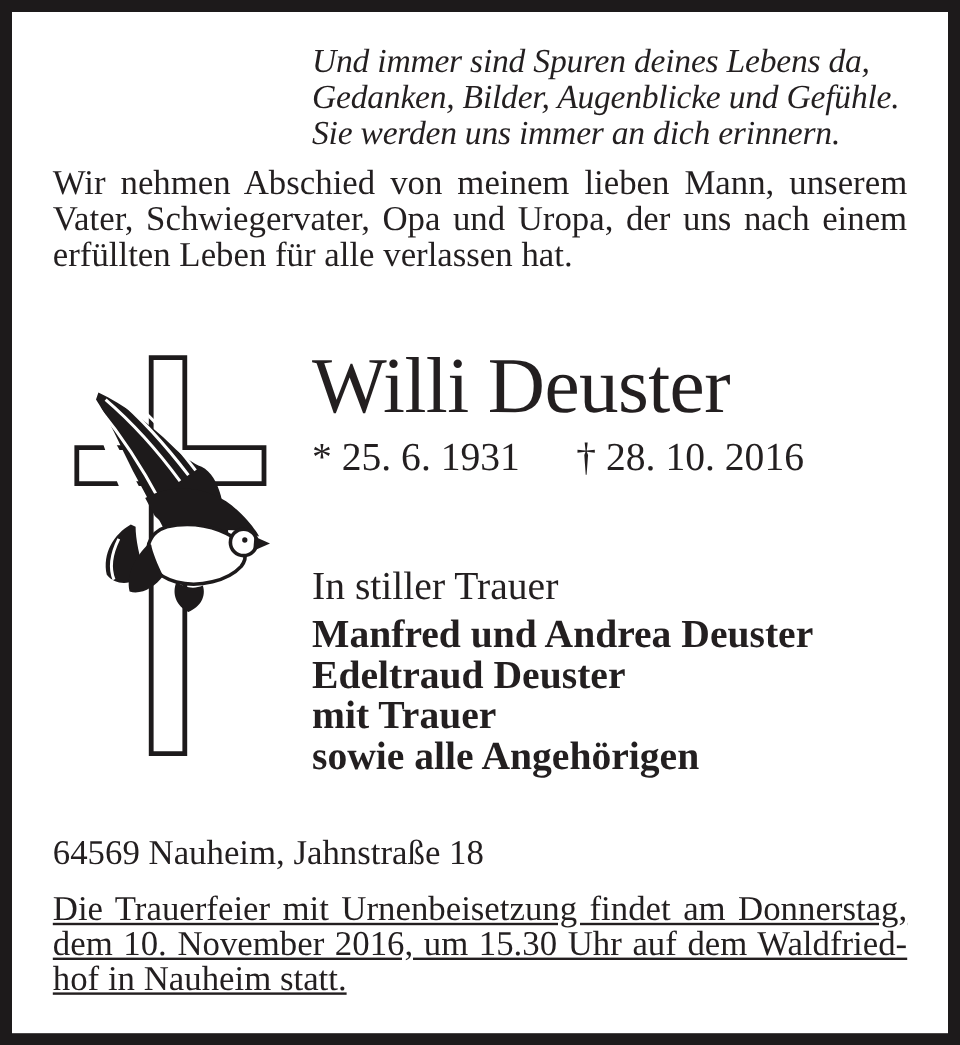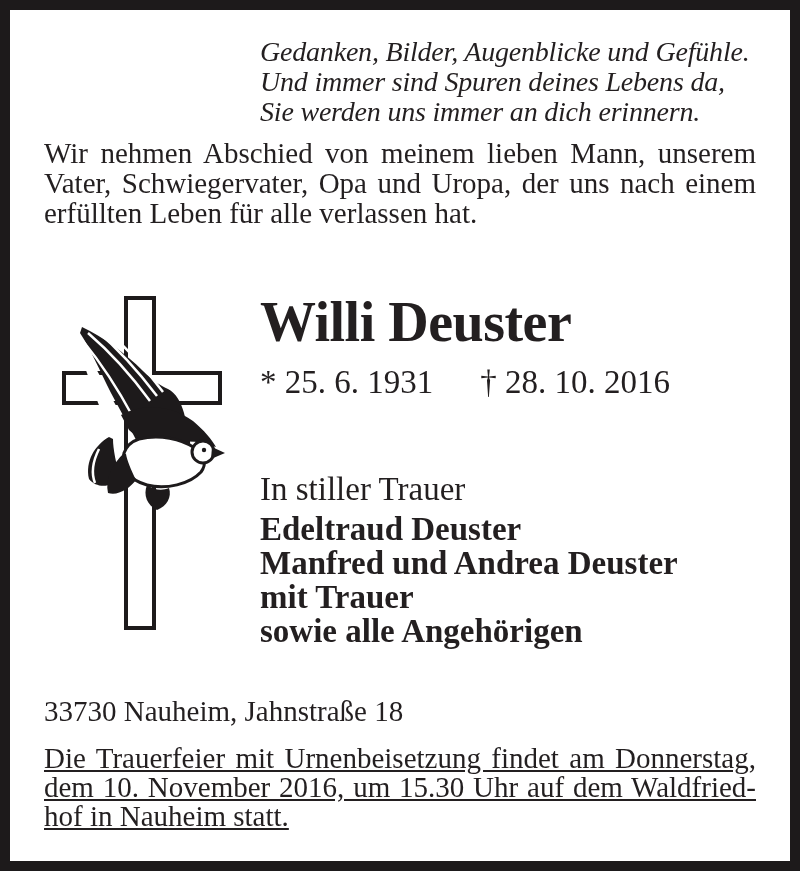--- a/index.html
+++ b/index.html
@@ -52,23 +52,23 @@
     width: 172px;
     height: 344px;
   }
   .name-block {
     position: absolute;
     left: 260px;
     top: 284px;
     width: 420px;
   }
   .deceased-name {
-    font-size: 56px;
+    font-size: 66px;
     line-height: 76px;
-    font-weight: bold;
+    font-weight: normal;
     letter-spacing: -0.5px;
     white-space: nowrap;
   }
   .dates {
     display: flex;
     justify-content: space-between;
     width: 410px;
     margin-top: 3px;
     font-size: 33px;
     line-height: 38px;
@@ -107,22 +107,22 @@
     text-decoration: underline;
   }
 </style>
 </head>
 <body>
 
 <div class="page">
   <div class="frame"></div>
 
   <div class="quote">
+    <div>Und immer sind Spuren deines Lebens da,</div>
     <div>Gedanken, Bilder, Augenblicke und Gefühle.</div>
-    <div>Und immer sind Spuren deines Lebens da,</div>
     <div>Sie werden uns immer an dich erinnern.</div>
   </div>
 
   <div class="intro">
     <div class="just">Wir nehmen Abschied von meinem lieben Mann, unserem</div>
     <div class="just">Vater, Schwiegervater, Opa und Uropa, der uns nach einem</div>
     <div>erfüllten Leben für alle verlassen hat.</div>
   </div>
 
   <div class="artwork">
@@ -155,26 +155,26 @@
   <div class="name-block">
     <div class="deceased-name">Willi Deuster</div>
     <div class="dates">
       <span>* 25. 6. 1931</span>
       <span>† 28. 10. 2016</span>
     </div>
   </div>
 
   <div class="mourners">
     <div class="mourning-heading">In stiller Trauer</div>
+    <div class="mourner-name">Manfred und Andrea Deuster</div>
     <div class="mourner-name">Edeltraud Deuster</div>
-    <div class="mourner-name">Manfred und Andrea Deuster</div>
     <div class="mourner-name">mit Trauer</div>
     <div class="mourner-name">sowie alle Angehörigen</div>
   </div>
 
-  <div class="address">33730 Nauheim, Jahnstraße 18</div>
+  <div class="address">64569 Nauheim, Jahnstraße 18</div>
 
   <div class="funeral">
     <div class="just">Die Trauerfeier mit Urnenbeisetzung findet am Donnerstag,</div>
     <div class="just">dem 10. November 2016, um 15.30 Uhr auf dem Waldfried-</div>
     <div>hof in Nauheim statt.</div>
   </div>
 </div>
 
 </body></html>

